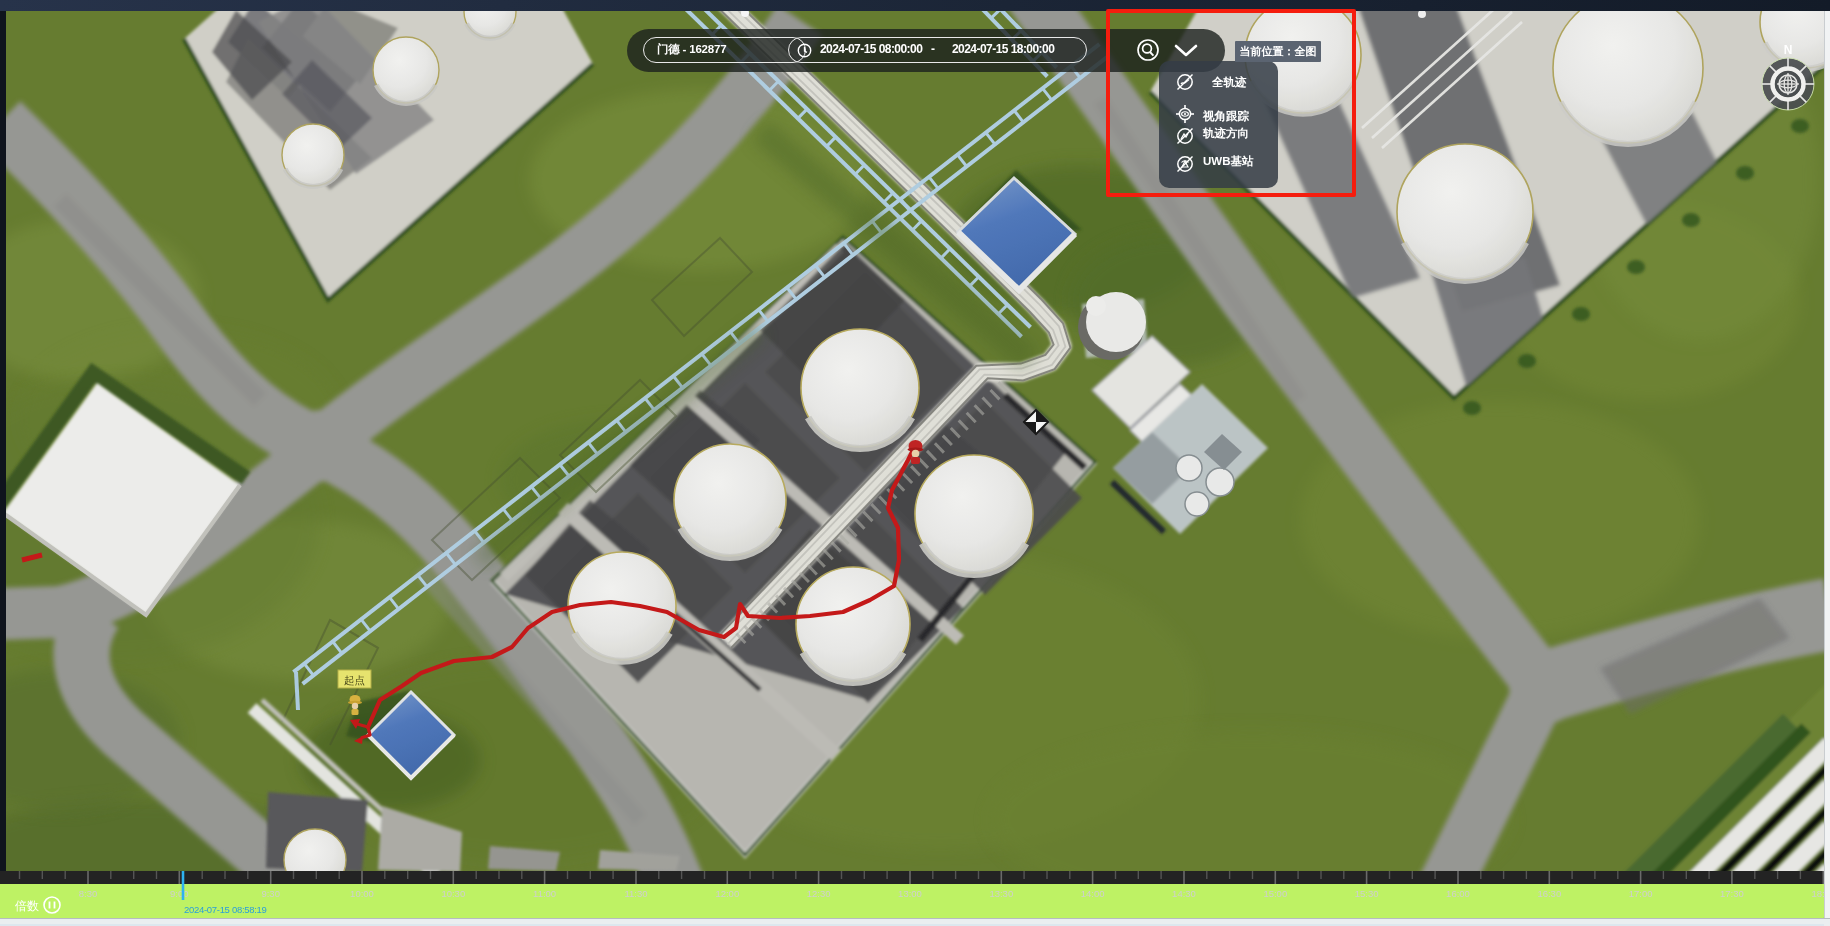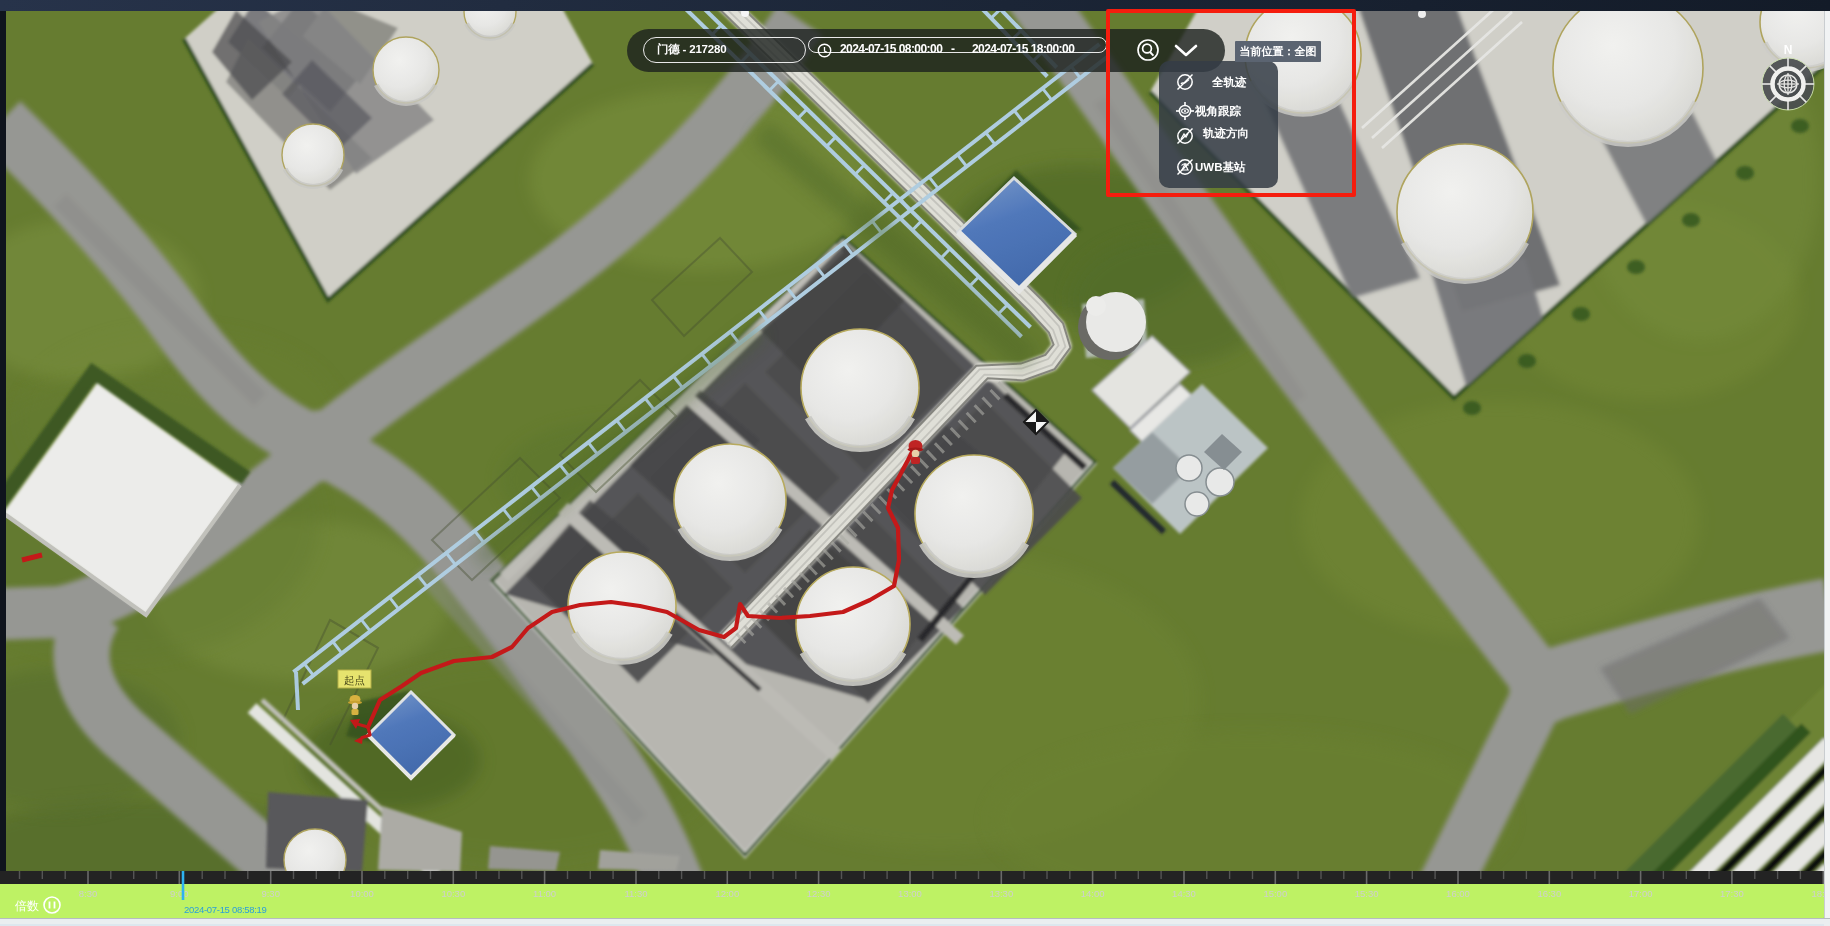--- a/index.html
+++ b/index.html
@@ -275,22 +275,22 @@
       <rect x="351.5" y="709" width="7" height="6" rx="1.5" fill="#e8b92e"></rect>
       <ellipse cx="915.5" cy="446" rx="7" ry="6" fill="#dd1f1f"></ellipse>
       <ellipse cx="915.5" cy="449.5" rx="8" ry="2" fill="#c01515"></ellipse>
       <circle cx="915.5" cy="453.5" r="3.8" fill="#f6d8a8"></circle>
       <rect x="911" y="457" width="9" height="7" rx="2" fill="#dd1f1f"></rect>
     </svg>
 <div style="position:absolute;left:0;top:0;width:1830px;height:11px;background:linear-gradient(90deg,#27334a,#1b2536 55%,#131b28)"></div>
     <div style="position:absolute;left:0;top:11px;width:6px;height:860px;background:#0f141d"></div>
     <div style="position:absolute;left:1824px;top:11px;width:6px;height:915px;background:#f1f3f4;border-left:1px solid #c9cdd0"></div>
     <div style="position:absolute;left:627px;top:29px;width:598px;height:43px;border-radius:21.5px;background:rgba(27,33,30,0.80)"></div>
-    <div style="position:absolute;left:643px;top:37px;width:163px;height:26px;border:1.3px solid #e9e9e9;border-radius:14px;box-sizing:border-box;color:#fff;font:700 11.5px 'Liberation Sans',sans-serif;letter-spacing:-0.2px;line-height:23px;padding-left:13px">门德 - 217280</div>
-    <div style="position:absolute;left:808px;top:37px;width:299px;height:16px;border:1.3px solid #e9e9e9;border-radius:14px;box-sizing:border-box;color:#fff;font:700 12px 'Liberation Sans',sans-serif;letter-spacing:-0.55px;line-height:23px">
+    <div style="position:absolute;left:643px;top:37px;width:163px;height:26px;border:1.3px solid #e9e9e9;border-radius:14px;box-sizing:border-box;color:#fff;font:700 11.5px 'Liberation Sans',sans-serif;letter-spacing:-0.2px;line-height:23px;padding-left:13px">门德 - 162877</div>
+    <div style="position:absolute;left:788px;top:37px;width:299px;height:26px;border:1.3px solid #e9e9e9;border-radius:14px;box-sizing:border-box;color:#fff;font:700 12px 'Liberation Sans',sans-serif;letter-spacing:-0.55px;line-height:23px">
       <svg width="15" height="15" viewBox="0 0 15 15" style="position:absolute;left:8px;top:4.5px">
         <circle cx="7.5" cy="7.5" r="6.2" fill="none" stroke="#fff" stroke-width="1.4"></circle>
         <path d="M7.5,4 L7.5,8 L10,9.3" fill="none" stroke="#fff" stroke-width="1.3"></path>
       </svg>
       <span style="position:absolute;left:31px">2024-07-15 08:00:00</span>
       <span style="position:absolute;left:142px">-</span>
       <span style="position:absolute;left:163px">2024-07-15 18:00:00</span>
     </div>
     <svg width="26" height="26" viewBox="0 0 26 26" style="position:absolute;left:1135px;top:37px">
       <circle cx="13" cy="13" r="10" fill="none" stroke="#fff" stroke-width="1.7"></circle>
@@ -302,41 +302,41 @@
     </svg>
     <div style="position:absolute;left:1159px;top:61px;width:119px;height:127px;border-radius:10px;background:rgba(52,60,70,0.86)"></div>
     <div style="position:absolute;left:1175px;top:69px;width:100px;height:26px;display:flex;align-items:center;gap:17px;color:#fff;font:600 11.5px 'Liberation Sans',sans-serif">
       <svg width="20" height="20" viewBox="0 0 20 20" style="flex:0 0 auto">
         <circle cx="10" cy="10" r="7.2" fill="none" stroke="#fff" stroke-width="1.5"></circle>
         <path d="M6,12 C8,9 9,13 11,10 C12.5,8 13,9 14,7.5" fill="none" stroke="#fff" stroke-width="1.3"></path>
         <line x1="2.5" y1="17.5" x2="17.5" y2="2.5" stroke="#fff" stroke-width="1.4"></line>
       </svg>
       <span>全轨迹</span>
     </div>
-    <div style="position:absolute;left:1175px;top:98px;width:100px;height:26px;display:flex;align-items:center;gap:0;color:#fff;font:600 11.5px 'Liberation Sans',sans-serif">
+    <div style="position:absolute;left:1175px;top:98px;width:100px;height:26px;display:flex;align-items:flex-end;gap:8px;color:#fff;font:600 11.5px 'Liberation Sans',sans-serif">
       <svg width="20" height="20" viewBox="0 0 20 20" style="flex:0 0 auto">
         <circle cx="10" cy="10" r="5.6" fill="none" stroke="#fff" stroke-width="1.5"></circle>
         <line x1="10" y1="1" x2="10" y2="4" stroke="#fff" stroke-width="1.6"></line>
         <line x1="10" y1="16" x2="10" y2="19" stroke="#fff" stroke-width="1.6"></line>
         <line x1="1" y1="10" x2="4" y2="10" stroke="#fff" stroke-width="1.6"></line>
         <line x1="16" y1="10" x2="19" y2="10" stroke="#fff" stroke-width="1.6"></line>
         <ellipse cx="10" cy="10" rx="3.4" ry="2.2" fill="none" stroke="#fff" stroke-width="1.1"></ellipse>
         <circle cx="10" cy="10" r="1.1" fill="#fff"></circle>
       </svg>
       <span>视角跟踪</span>
     </div>
     <div style="position:absolute;left:1175px;top:126px;width:100px;height:26px;display:flex;align-items:flex-start;gap:8px;color:#fff;font:600 11.5px 'Liberation Sans',sans-serif">
       <svg width="20" height="20" viewBox="0 0 20 20" style="flex:0 0 auto">
         <circle cx="10" cy="10" r="7.2" fill="none" stroke="#fff" stroke-width="1.5"></circle>
         <path d="M6,13 L9,8 L11,11 L13,7.5" fill="none" stroke="#fff" stroke-width="1.3"></path>
         <line x1="2.5" y1="17.5" x2="17.5" y2="2.5" stroke="#fff" stroke-width="1.4"></line>
       </svg>
       <span>轨迹方向</span>
     </div>
-    <div style="position:absolute;left:1175px;top:154px;width:100px;height:26px;display:flex;align-items:center;color:#fff;font:600 11.5px 'Liberation Sans',sans-serif">
+    <div style="position:absolute;left:1175px;top:154px;width:100px;height:26px;display:flex;gap:8px;color:#fff;font:600 11.5px 'Liberation Sans',sans-serif">
       <svg width="20" height="20" viewBox="0 0 20 20" style="flex:0 0 auto">
         <circle cx="10" cy="10" r="7.2" fill="none" stroke="#fff" stroke-width="1.5"></circle>
         <path d="M7,13 L10,7 L13,13 Z" fill="none" stroke="#fff" stroke-width="1.2"></path>
         <path d="M6.5,8.5 A4.6,4.6 0 0 1 13.5,8.5" fill="none" stroke="#fff" stroke-width="1.1"></path>
         <line x1="2.5" y1="17.5" x2="17.5" y2="2.5" stroke="#fff" stroke-width="1.4"></line>
       </svg>
       <span>UWB基站</span>
     </div>
     <div style="position:absolute;left:1235px;top:41px;width:86px;height:21px;background:#5b6471;border-radius:1px;color:#fff;font:600 11px 'Liberation Sans',sans-serif;line-height:21px;text-align:center;white-space:nowrap">当前位置：全图</div>
     <div style="position:absolute;left:1106px;top:9px;width:250px;height:188px;border:4.5px solid #f51d0e;border-radius:2px;box-sizing:border-box;z-index:40"></div>

